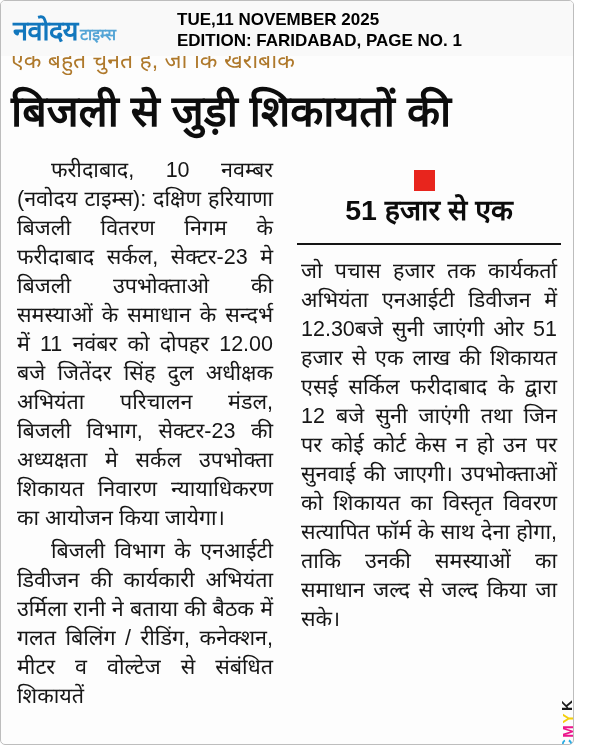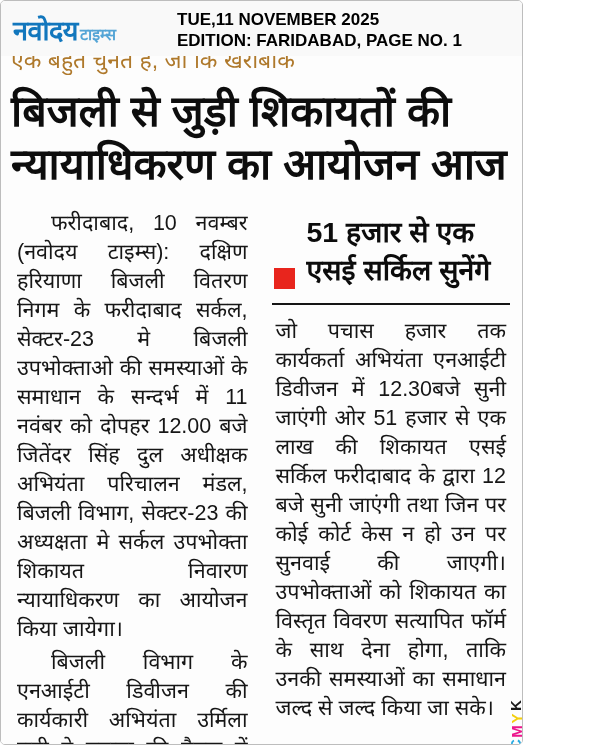--- a/index.html
+++ b/index.html
@@ -1,18 +1,18 @@
 <!DOCTYPE html>
 <html><head>
 <meta charset="utf-8">
 <style>
   html,body{margin:0;padding:0;background:#ffffff;}
   .shot{
     position:relative;
-    width:523px;height:745px;
+    width:574px;height:745px;
     box-sizing:border-box;
     border:1px solid #bdbdbd;
     border-radius:5px;
     overflow:hidden;
     background:#fdfdfd;
     font-family:"Liberation Sans","DejaVu Sans",sans-serif;
   }
   
   .masthead{
     display:flex;align-items:flex-start;
@@ -51,21 +51,21 @@
   }
   .body-text{
     font-size:21.5px;
     line-height:29px;
     text-align:justify;
     color:#161616;
   }
   .body-text p{margin:4px;text-indent:34px;}
   .body-text p.no-indent{text-indent:0;}
   
-  .subhead-row{display:flex;align-items:flex-end;margin:8px 0 0 0;}
+  .subhead-row{display:flex;align-items:center;margin:8px 0 0 0;flex-direction:column;}
   .red-square{width:21px;height:21px;flex:none;margin:10px 12px 0 2px;}
   .subhead-text{font-weight:700;font-size:28.5px;line-height:38px;color:#0c0c0c;}
   .subhead-text div{white-space:nowrap;}
   .subhead-rule{border:none;border-top:2px solid #151515;margin:14px 0 12px 0;}
   
   .cmyk{
     position:absolute;right:0px;bottom:-7px;
     display:flex;flex-direction:column;align-items:center;
     font-weight:800;font-size:15px;
   }
@@ -90,36 +90,34 @@
   <div class="article">
 
     <div class="clipped-line">
       <div class="inner">
         <span>एक बहुत चुनते है, जो कि खराबीक</span>
       </div>
     </div>
 
     <div class="headline">
       <div>बिजली से जुड़ी शिकायतों की</div>
-      <div>न्यायाधिकरण का आयोजन आज</div>
     </div>
 
     <div class="columns">
 
       <div class="body-text">
         <p>फरीदाबाद, 10 नवम्बर (नवोदय टाइम्स): दक्षिण हरियाणा बिजली वितरण निगम के फरीदाबाद सर्कल, सेक्टर-23 मे बिजली उपभोक्ताओ की समस्याओं के समाधान के सन्दर्भ में 11 नवंबर को दोपहर 12.00 बजे जितेंदर सिंह दुल अधीक्षक अभियंता परिचालन मंडल, बिजली विभाग, सेक्टर-23 की अध्यक्षता मे सर्कल उपभोक्ता शिकायत निवारण न्यायाधिकरण का आयोजन किया जायेगा।</p>
         <p>बिजली विभाग के एनआईटी डिवीजन की कार्यकारी अभियंता उर्मिला रानी ने बताया की बैठक में गलत बिलिंग / रीडिंग, कनेक्शन, मीटर व वोल्टेज से संबंधित शिकायतें</p>
       </div>
 
       <div>
         <div class="subhead-row">
           <span class="red-square" style="background:#e8251d;"></span>
           <div class="subhead-text">
             <div>51 हजार से एक</div>
-            <div>एसई सर्किल सुनेंगे</div>
           </div>
         </div>
         <hr class="subhead-rule">
         <div class="body-text">
           <p class="no-indent">जो पचास हजार तक कार्यकर्ता अभियंता एनआईटी डिवीजन में 12.30बजे सुनी जाएंगी ओर 51 हजार से एक लाख की शिकायत एसई सर्किल फरीदाबाद के द्वारा 12 बजे सुनी जाएंगी तथा जिन पर कोई कोर्ट केस न हो उन पर सुनवाई की जाएगी। उपभोक्ताओं को शिकायत का विस्तृत विवरण सत्यापित फॉर्म के साथ देना होगा, ताकि उनकी समस्याओं का समाधान जल्द से जल्द किया जा सके।</p>
         </div>
       </div>
 
     </div>
   </div>

